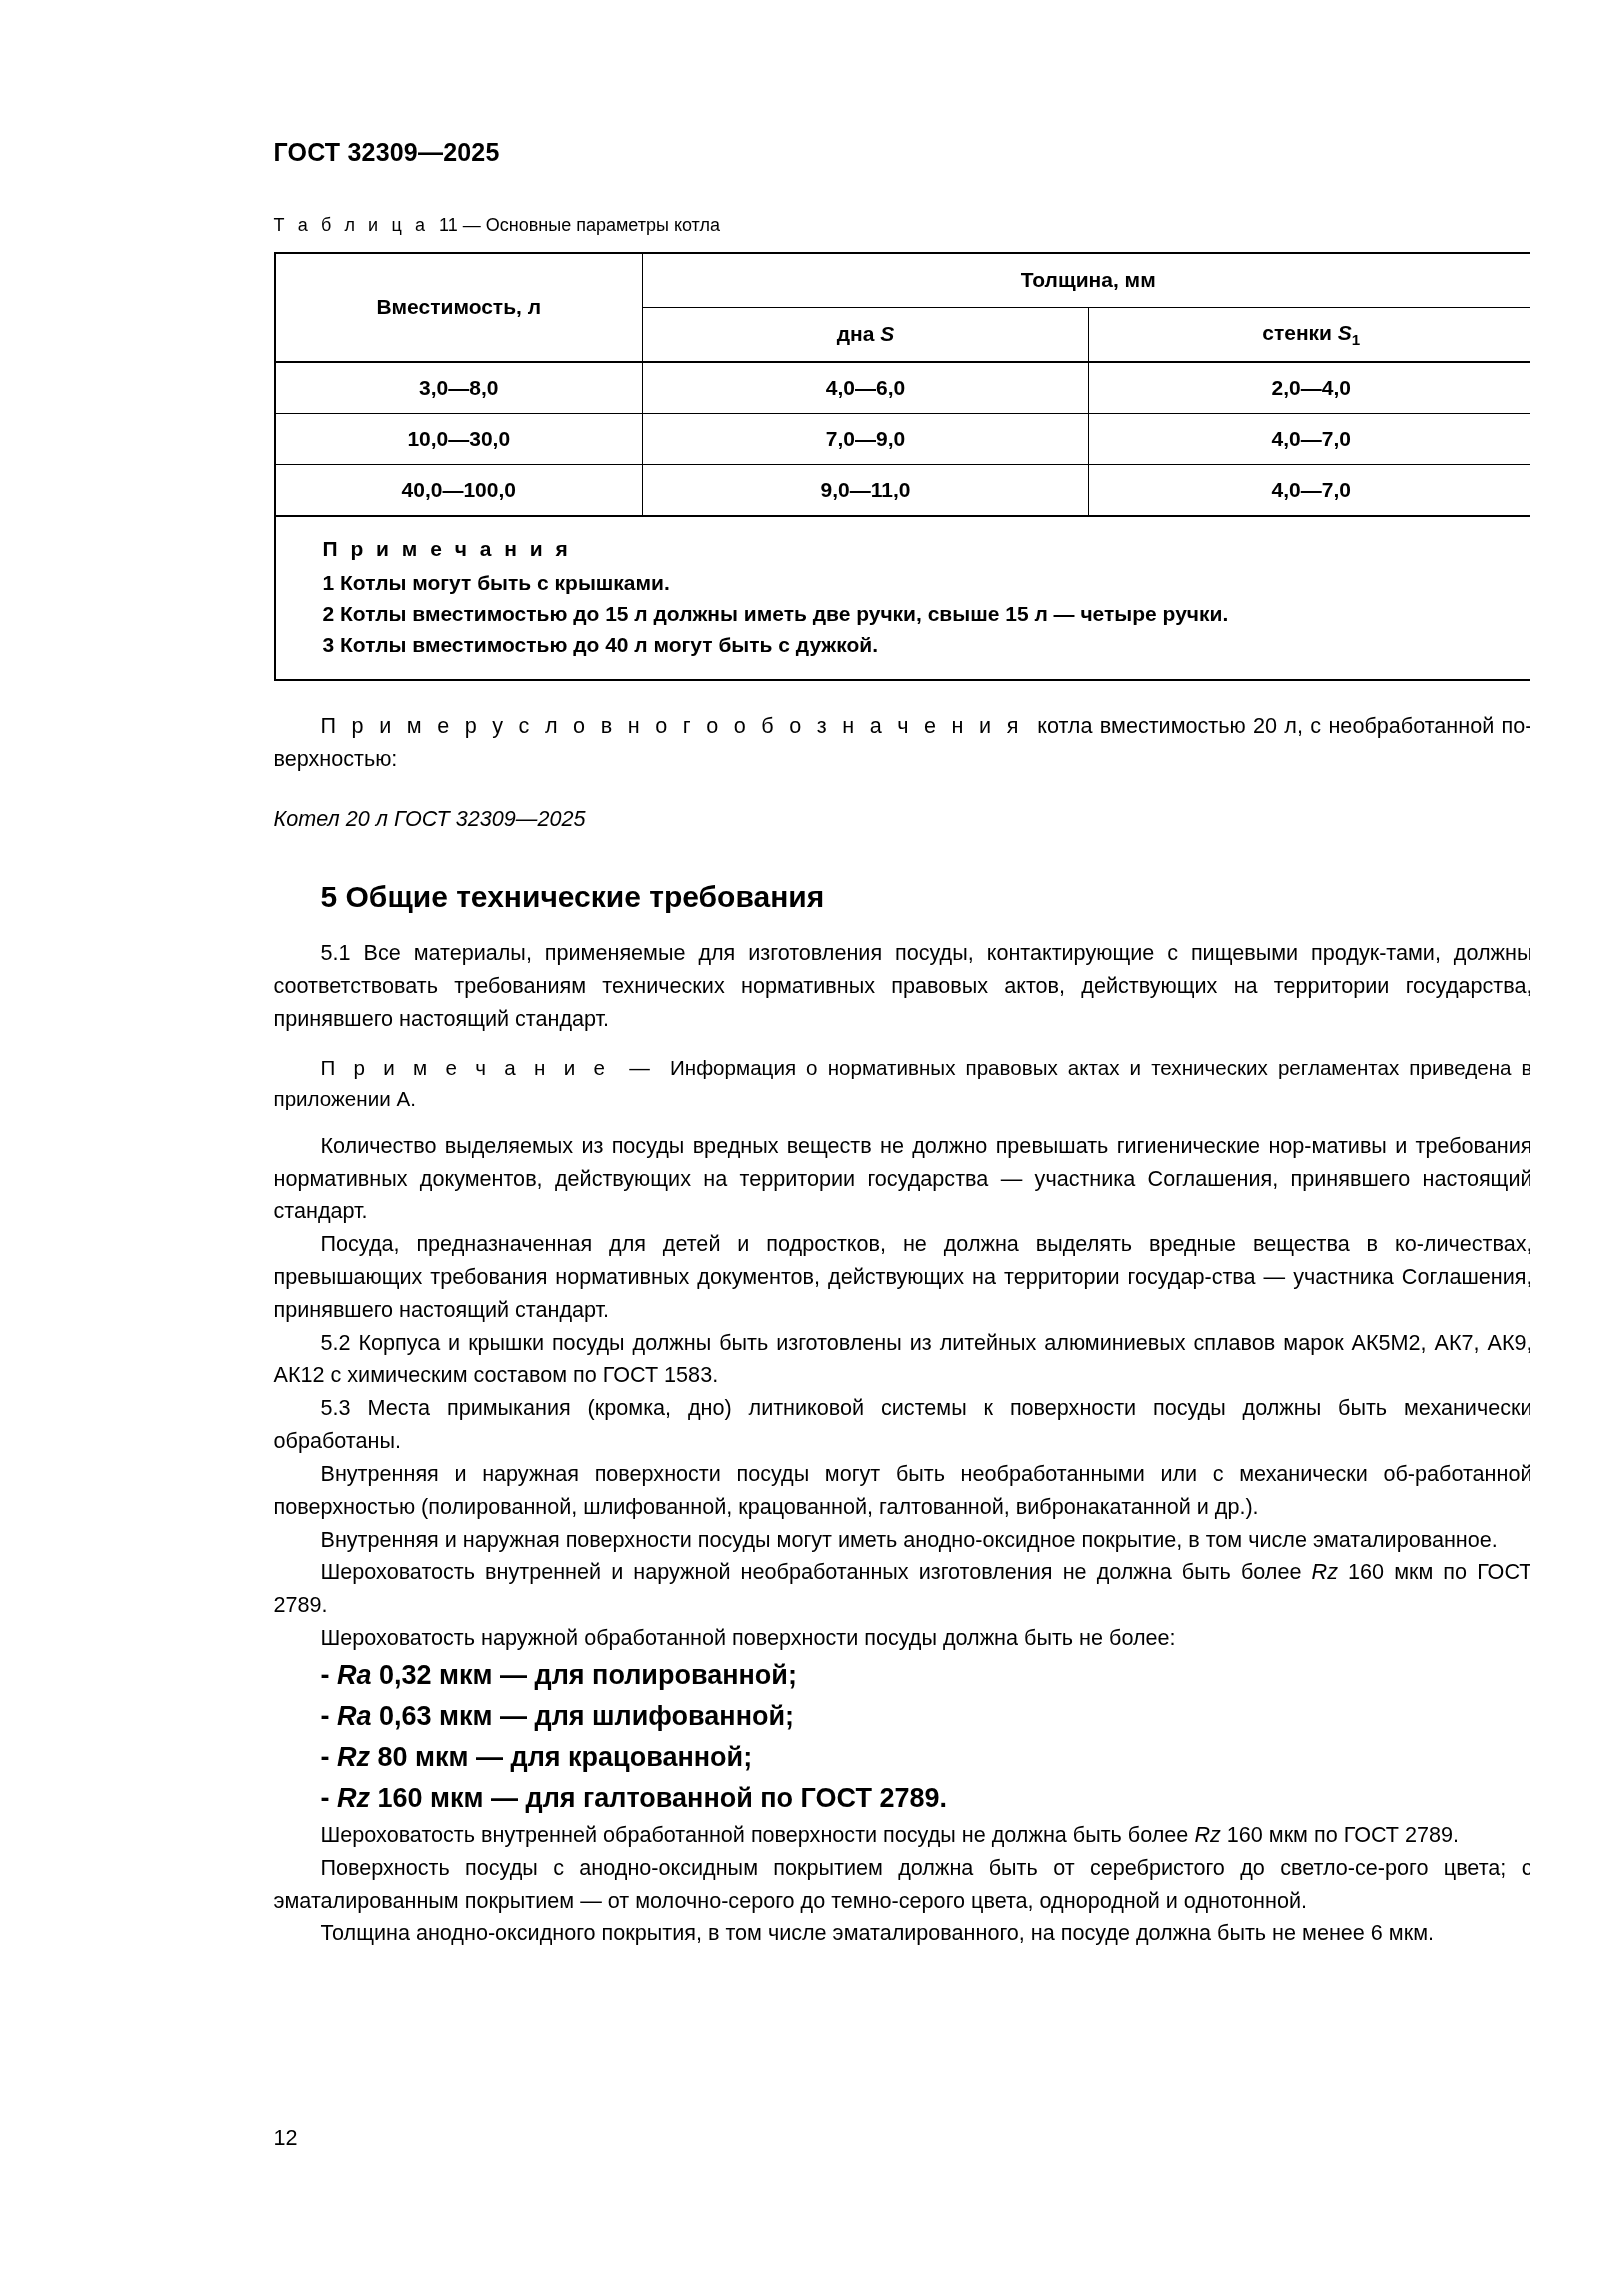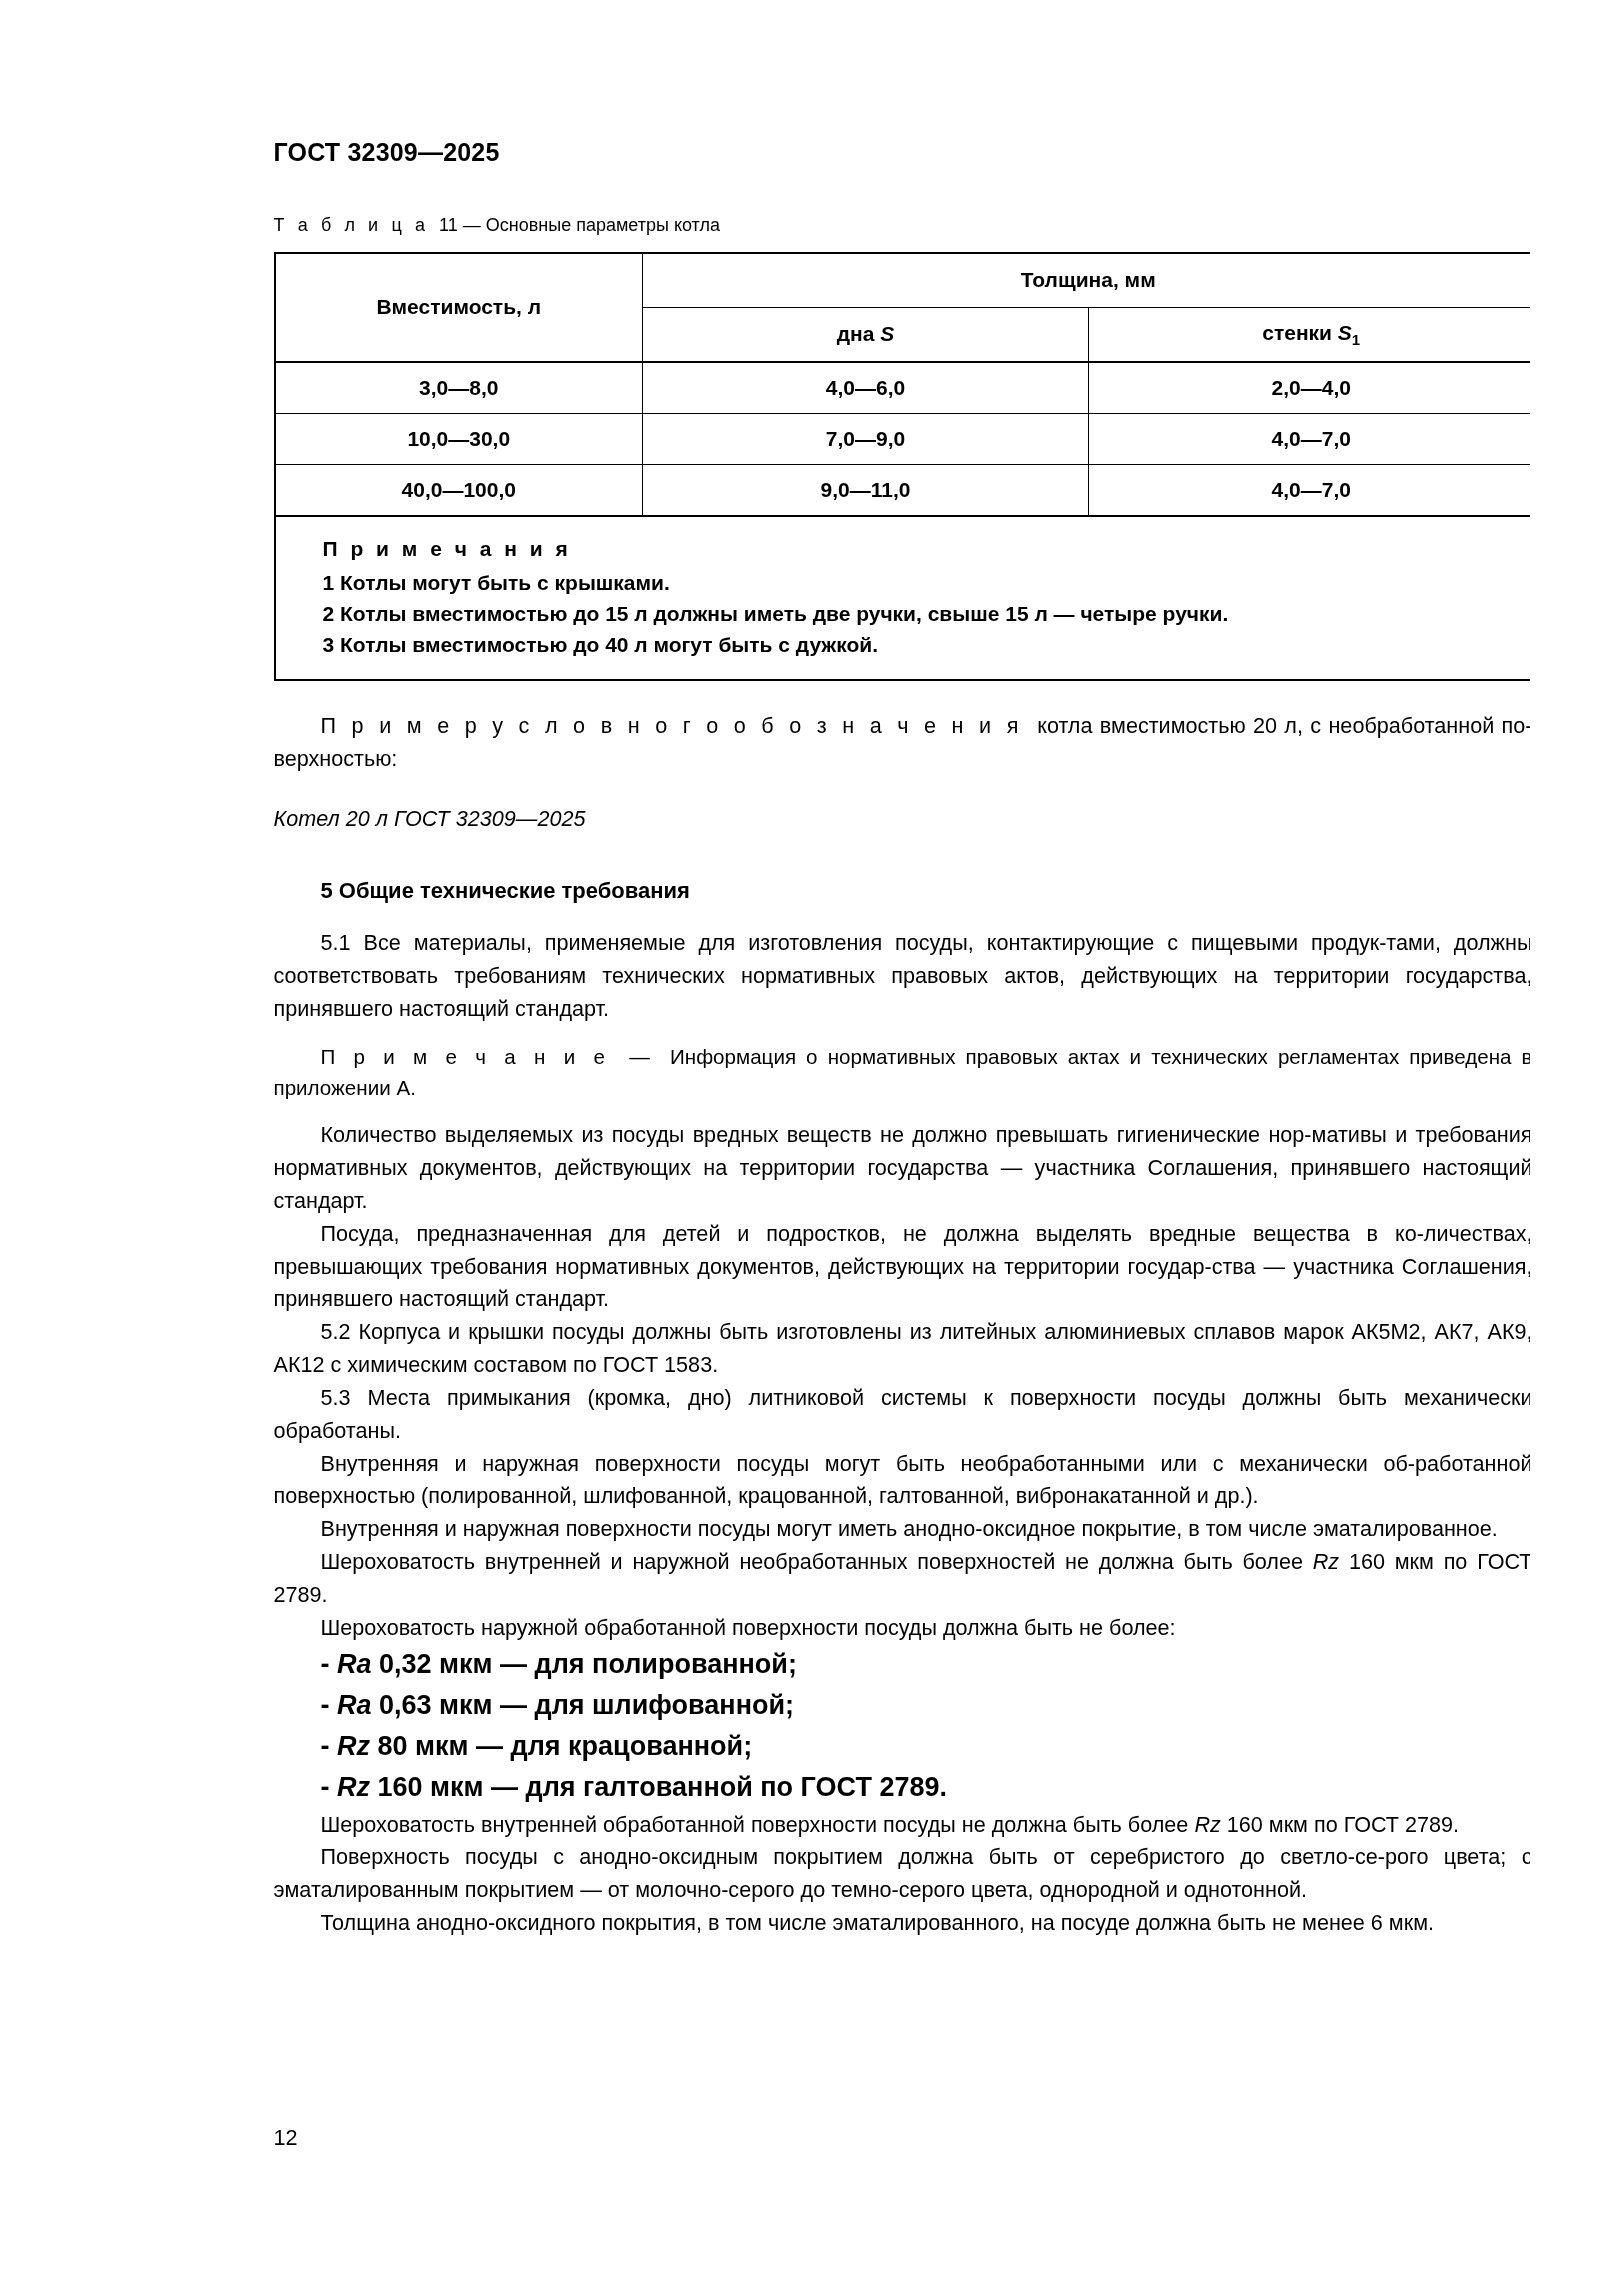--- a/index.html
+++ b/index.html
@@ -120,21 +120,21 @@
     line-height: 1.5;
     text-align: left;
     text-indent: 0;
     font-style: italic;
     font-weight: normal;
   }
 
   h2.section-title {
     margin: 0;
     margin-top: 41px;
-    font-size: 22px;
+    font-size: 30px;
     font-weight: bold;
     text-indent: 47px;
     line-height: 1.3;
   }
 
   p.note-para {
     margin: 0;
     font-size: 20.6px;
     line-height: 1.52;
     text-align: justify;
@@ -235,21 +235,21 @@
 
     <div style="height:15.7px;"></div>
 
     <p class="para">Количество выделяемых из посуды вредных веществ не должно превышать гигиенические нор-мативы и требования нормативных документов, действующих на территории государства — участника Соглашения, принявшего настоящий стандарт.</p>
     <p class="para">Посуда, предназначенная для детей и подростков, не должна выделять вредные вещества в ко-личествах, превышающих требования нормативных документов, действующих на территории государ-ства — участника Соглашения, принявшего настоящий стандарт.</p>
     <p class="para">5.2 Корпуса и крышки посуды должны быть изготовлены из литейных алюминиевых сплавов марок АК5М2, АК7, АК9, АК12 с химическим составом по ГОСТ 1583.</p>
     <p class="para">5.3 Места примыкания (кромка, дно) литниковой системы к поверхности посуды должны быть механически обработаны.</p>
     <p class="para">Внутренняя и наружная поверхности посуды могут быть необработанными или с механически об-работанной поверхностью (полированной, шлифованной, крацованной, галтованной, вибронакатанной и др.).</p>
     <p class="para">Внутренняя и наружная поверхности посуды могут иметь анодно-оксидное покрытие, в том числе эматалированное.</p>
 
-    <p class="para"><span>Шероховатость внутренней и наружной необработанных поверхностей не должна быть более </span><i class="var">Rz</i><span> 160 мкм по ГОСТ 2789.</span></p>
+    <p class="para"><span>Шероховатость внутренней и наружной необработанных изготовления не должна быть более </span><i class="var">Rz</i><span> 160 мкм по ГОСТ 2789.</span></p>
 
     <p class="para">Шероховатость наружной обработанной поверхности посуды должна быть не более:</p>
 
     <ul class="dash-list">
       <li><span>-</span> <i class="var">Ra</i><span> 0,32 мкм — для полированной;</span></li>
       <li><span>-</span> <i class="var">Ra</i><span> 0,63 мкм — для шлифованной;</span></li>
       <li><span>-</span> <i class="var">Rz</i><span> 80 мкм — для крацованной;</span></li>
       <li><span>-</span> <i class="var">Rz</i><span> 160 мкм — для галтованной по ГОСТ 2789.</span></li>
     </ul>
 

